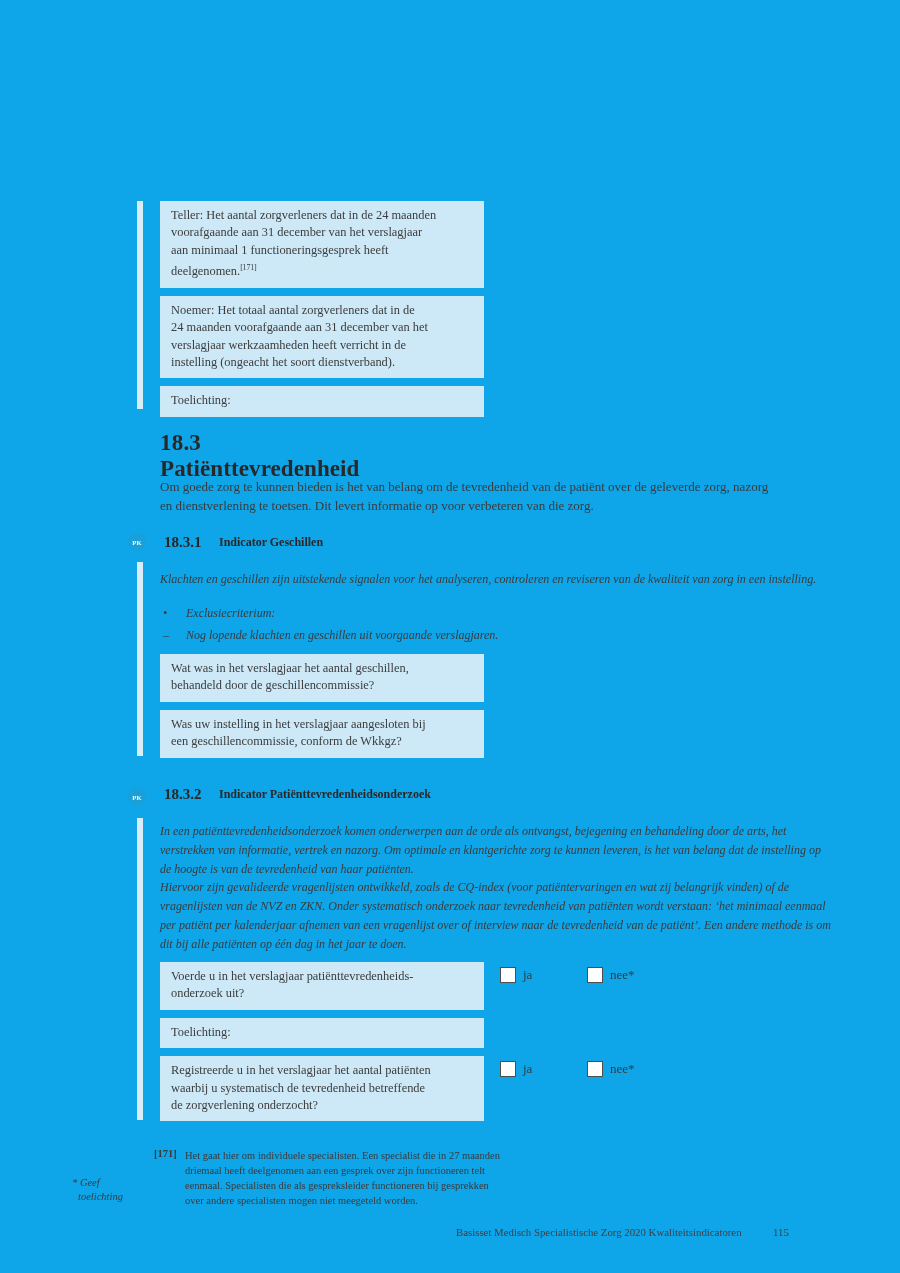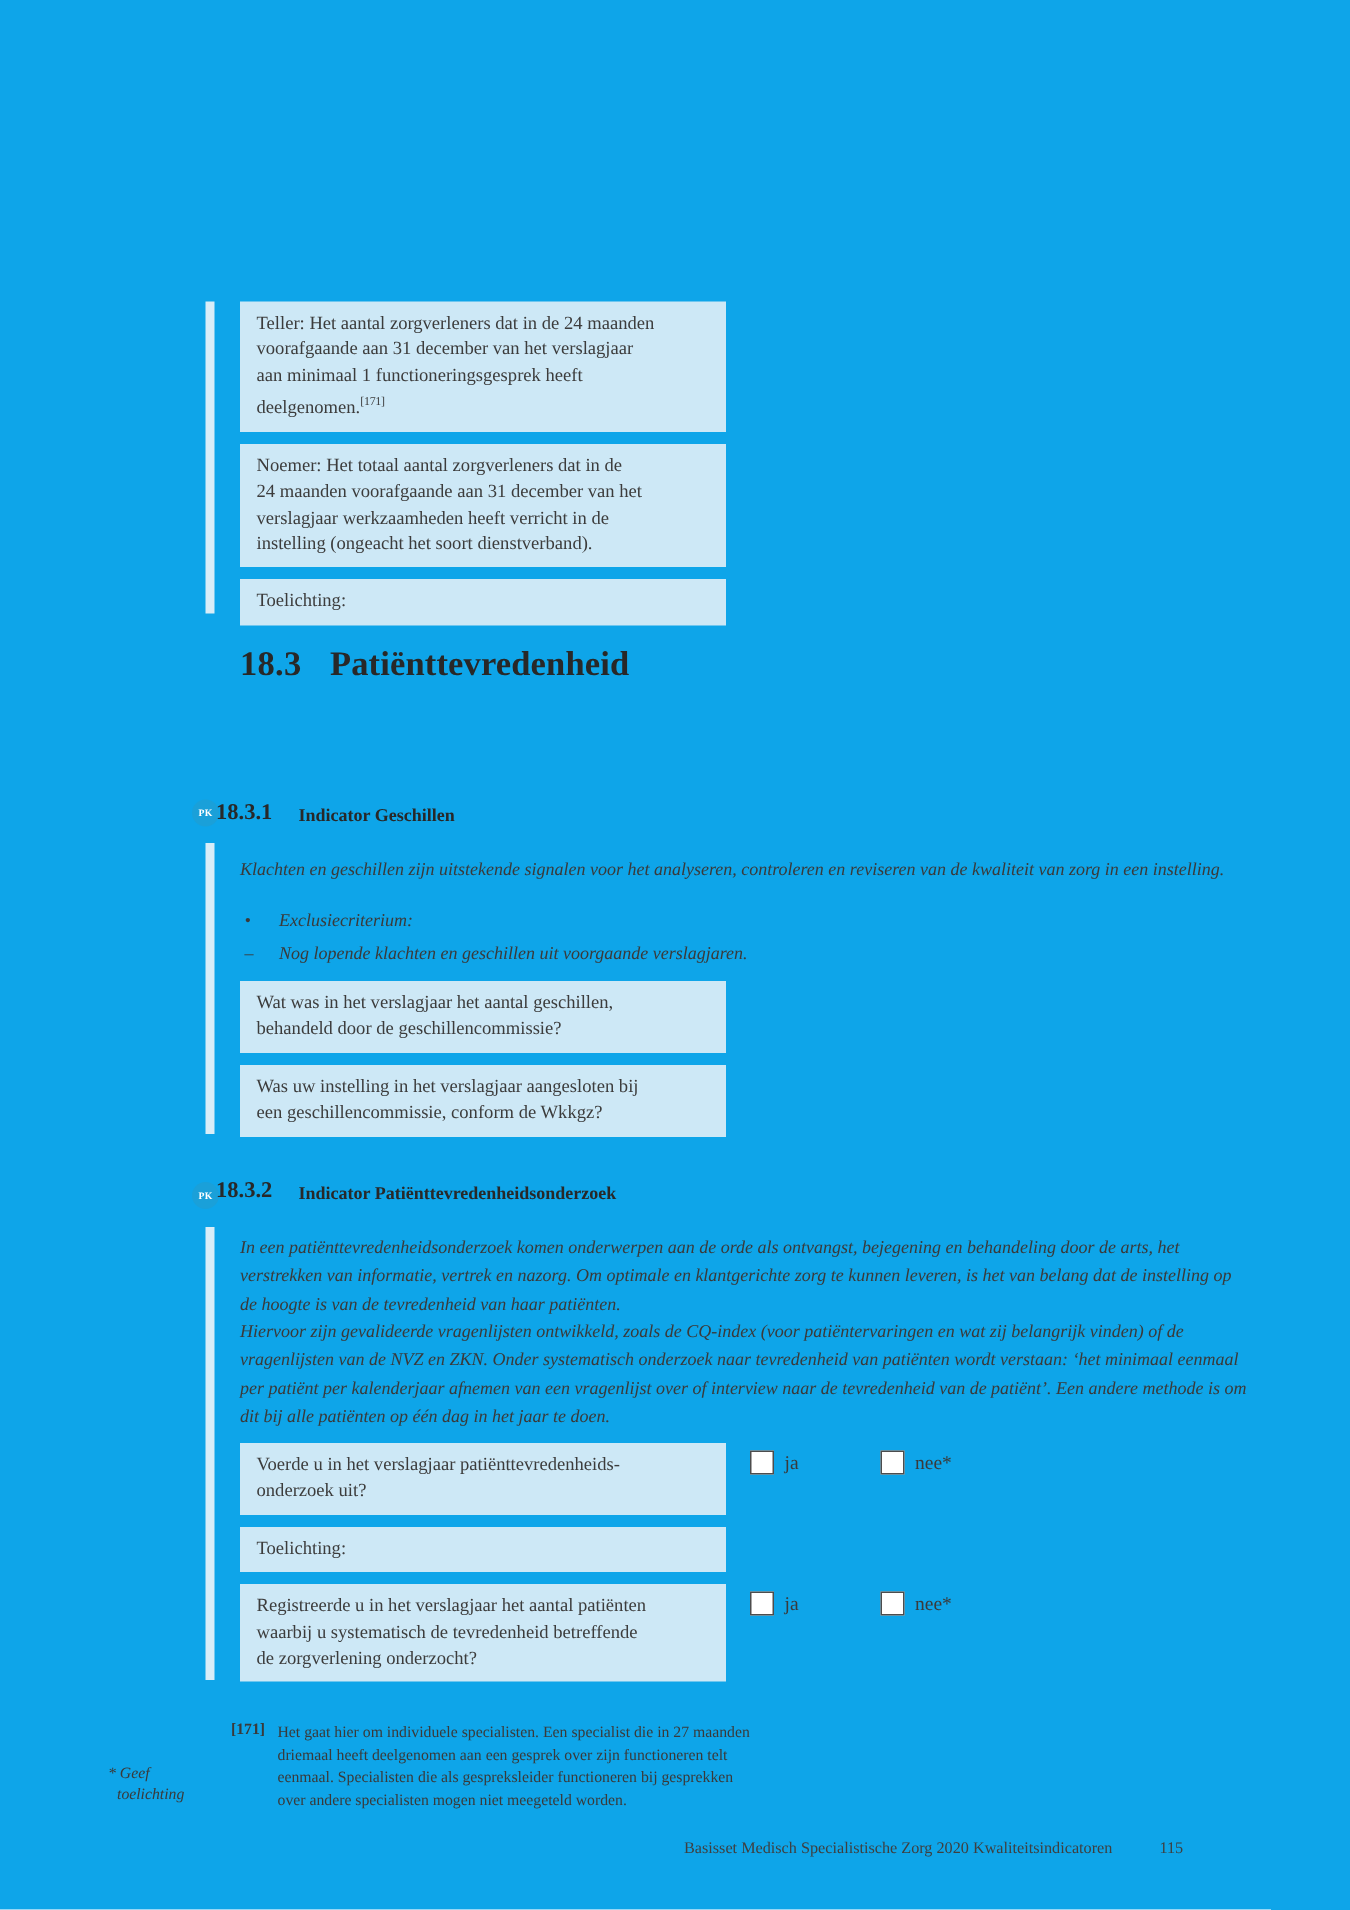--- a/index.html
+++ b/index.html
@@ -24,39 +24,39 @@
     color:#3c3c3c;
     font-size:12.4px;
     line-height:17.4px;
     padding:6px 11px 7px 11px;
     width:324px;
   }
   .bluebox sup { font-size:8px; vertical-align:super; letter-spacing:-0.2px; }
 
   #top-boxes { position:absolute; left:160px; top:201px; display:flex; flex-direction:column; gap:8px; }
 
-  .h1-row { position:absolute; left:160px; top:430px; display:flex; align-items:flex-start; color:#282828; }
+  .h1-row { position:absolute; left:160px; top:430px; display:flex; align-items:flex-start; color:#282828;flex-direction:column; }
   .h1-num { font-size:23px; font-weight:700; width:60px; letter-spacing:0.2px; }
   .h1-title { font-size:23px; font-weight:700; letter-spacing:0.1px; }
 
   .body-par {
     position:absolute; left:160px; top:477px; width:740px;
     font-size:13px; line-height:19px; color:#3a3a3a;
   }
 
   .badge {
     position:absolute; width:18px; height:18px; border-radius:50%;
     background:#1aa0d9; color:#ffffff;
     font-size:6.5px; font-weight:700; letter-spacing:0.2px;
     display:flex; align-items:center; justify-content:center;
   }
   #badge-1 { left:128px; top:533px; }
   #badge-2 { left:128px; top:788px; }
 
-  .h2-row { position:absolute; left:144px; display:flex; align-items:flex-end; color:#282828; }
+  .h2-row { position:absolute; left:164px; display:flex; align-items:center; color:#282828; }
   #h2-1 { top:534px; }
   #h2-2 { top:786px; }
   .h2-num { font-size:15px; font-weight:700; width:55px; }
   .h2-title { font-size:12px; font-weight:700; }
 
   .italic-par {
     position:absolute; left:160px; width:740px;
     font-style:italic; font-size:12px; line-height:18.8px; color:#3a3a3a;
   }
   #s1-intro { top:570px; }
@@ -127,20 +127,22 @@
     </div>
     <div class="bluebox">
       <span>Toelichting:</span>
     </div>
   </div>
 
   <div class="h1-row">
     <span class="h1-num">18.3</span>
     <span class="h1-title">Patiënttevredenheid</span>
   </div>
+  <div class="body-par pre">Om goede zorg te kunnen bieden is het van belang om de tevredenheid van de patiënt over de geleverde zorg, nazorg
+en dienstverlening te toetsen. Dit levert informatie op voor verbeteren van die zorg.</div>
 
   <div class="badge" id="badge-1">PK</div>
   <div class="h2-row" id="h2-1">
     <span class="h2-num">18.3.1</span>
     <span class="h2-title">Indicator Geschillen</span>
   </div>
   <div class="italic-par pre" id="s1-intro">Klachten en geschillen zijn uitstekende signalen voor het analyseren, controleren en reviseren van de kwaliteit van zorg in een instelling.</div>
 
   <div class="bullets">
     <div class="bullet-row">

